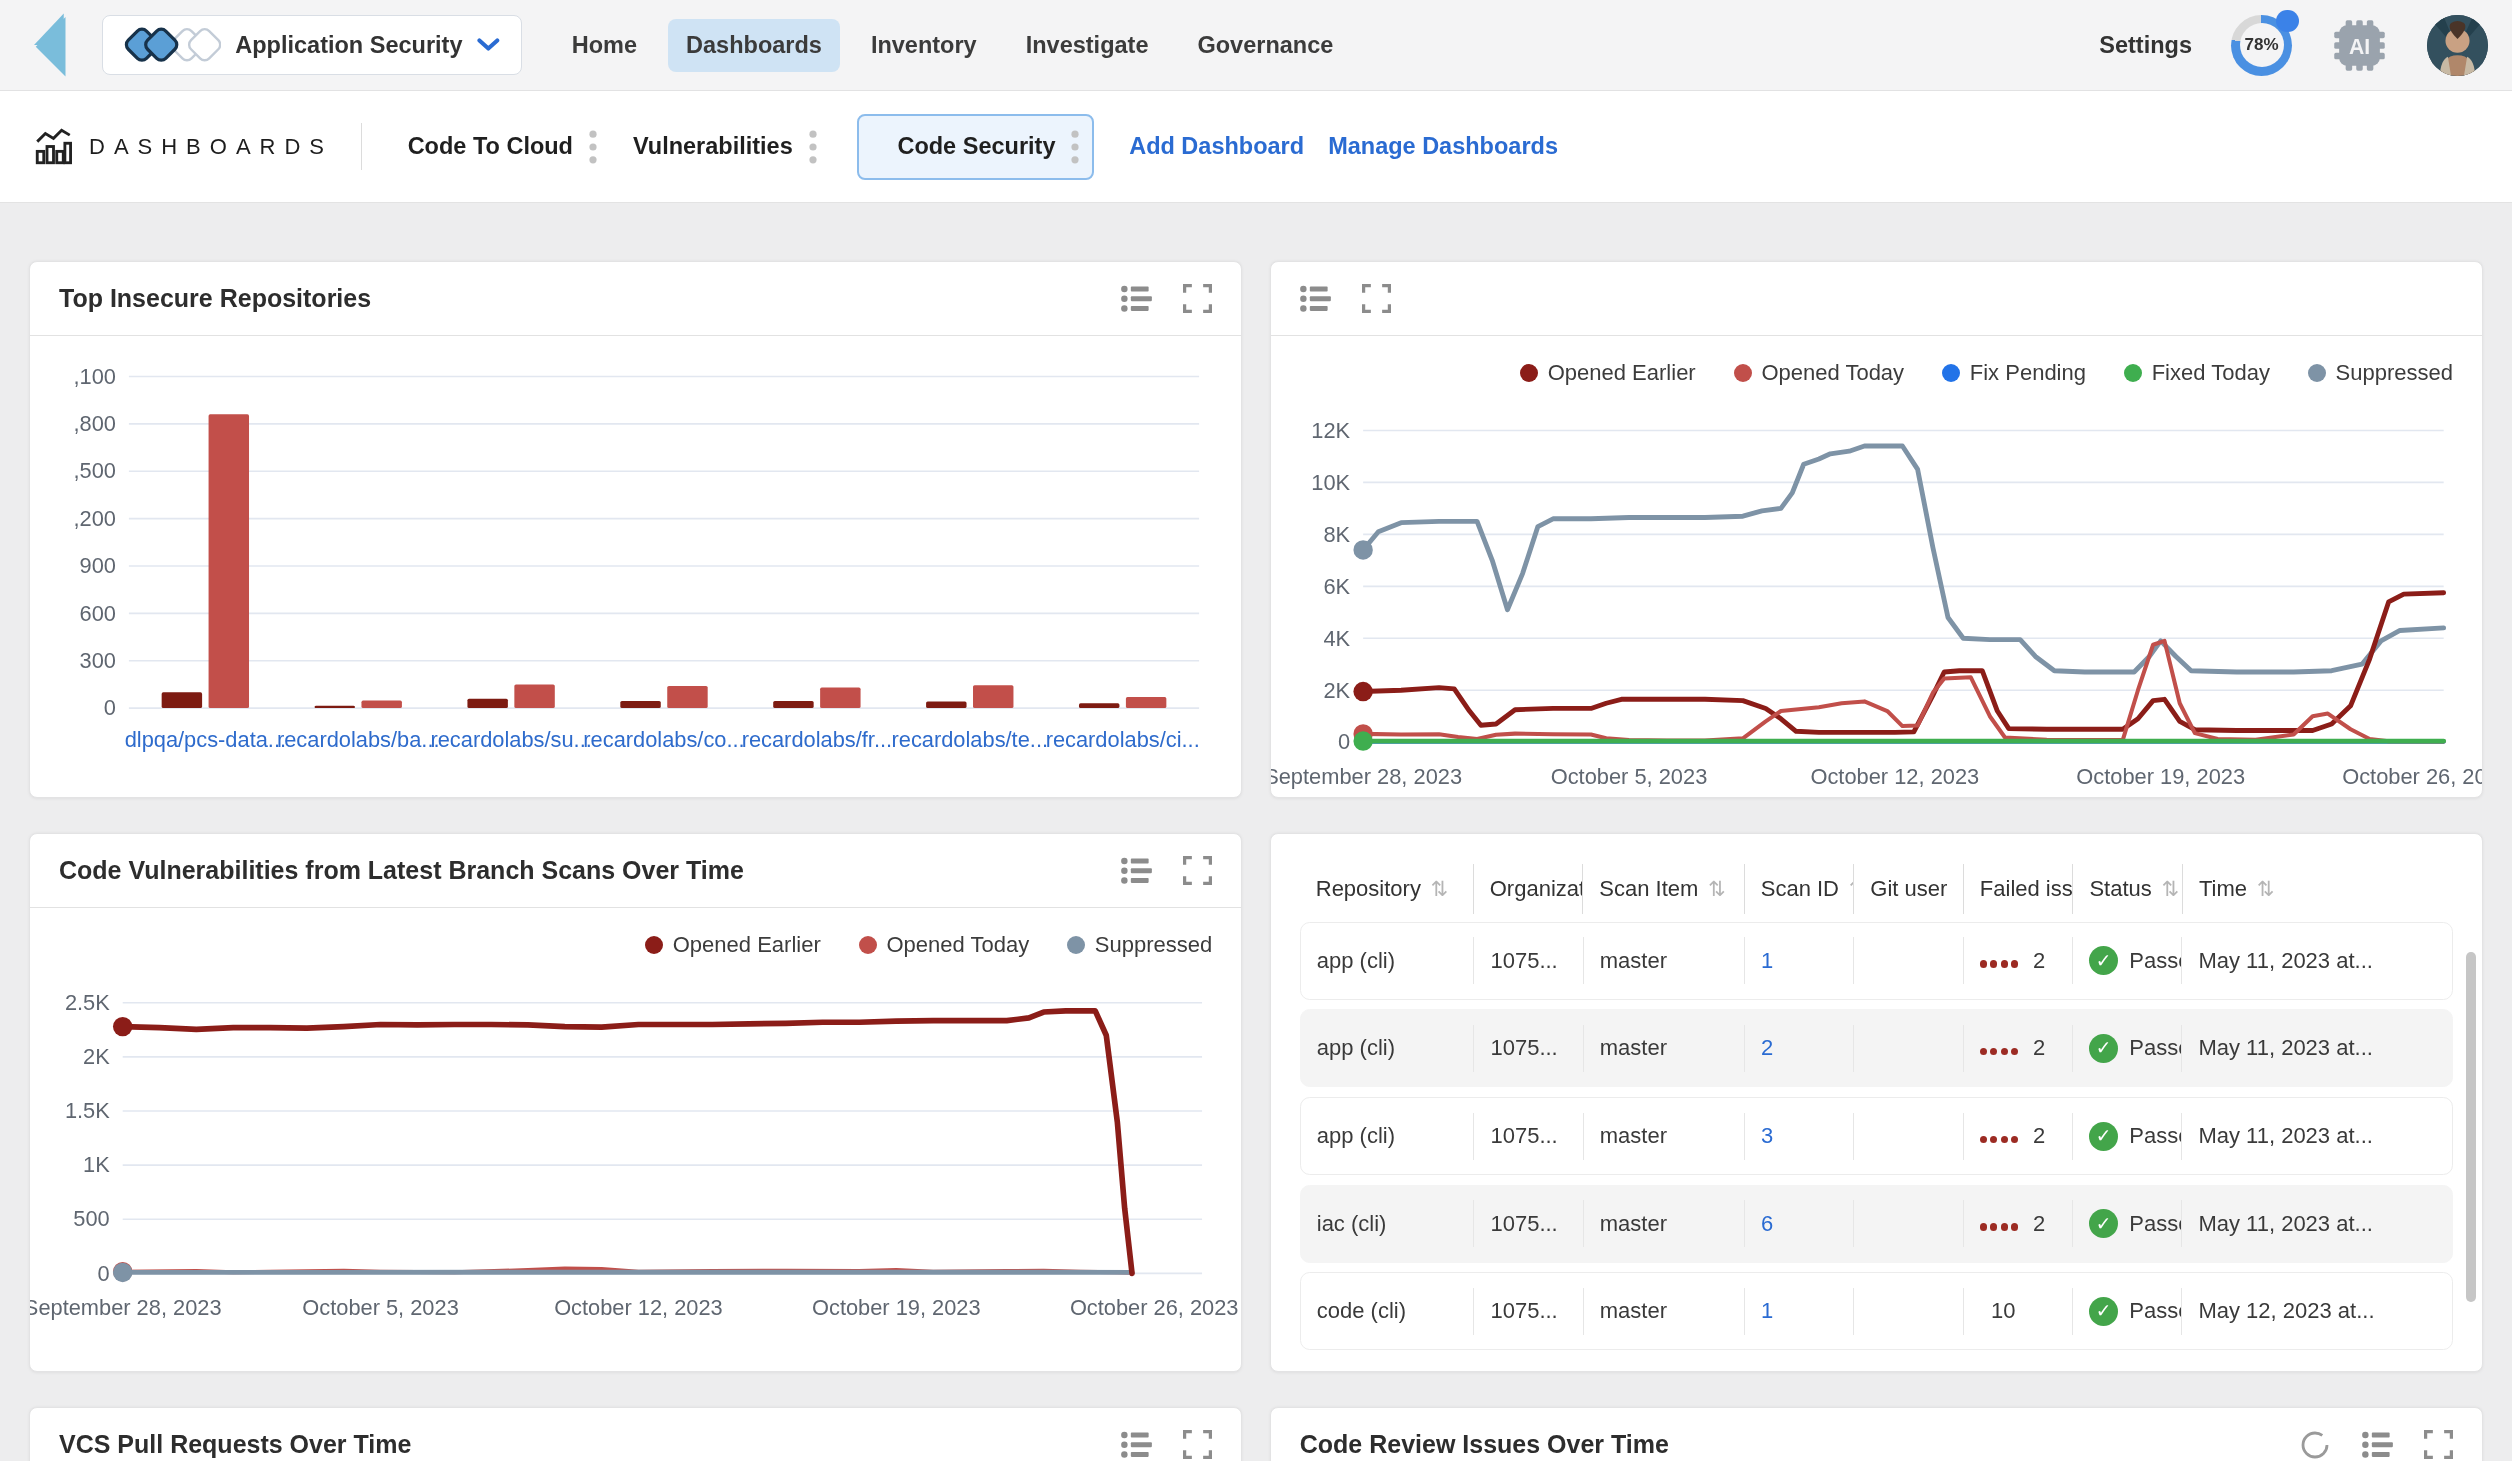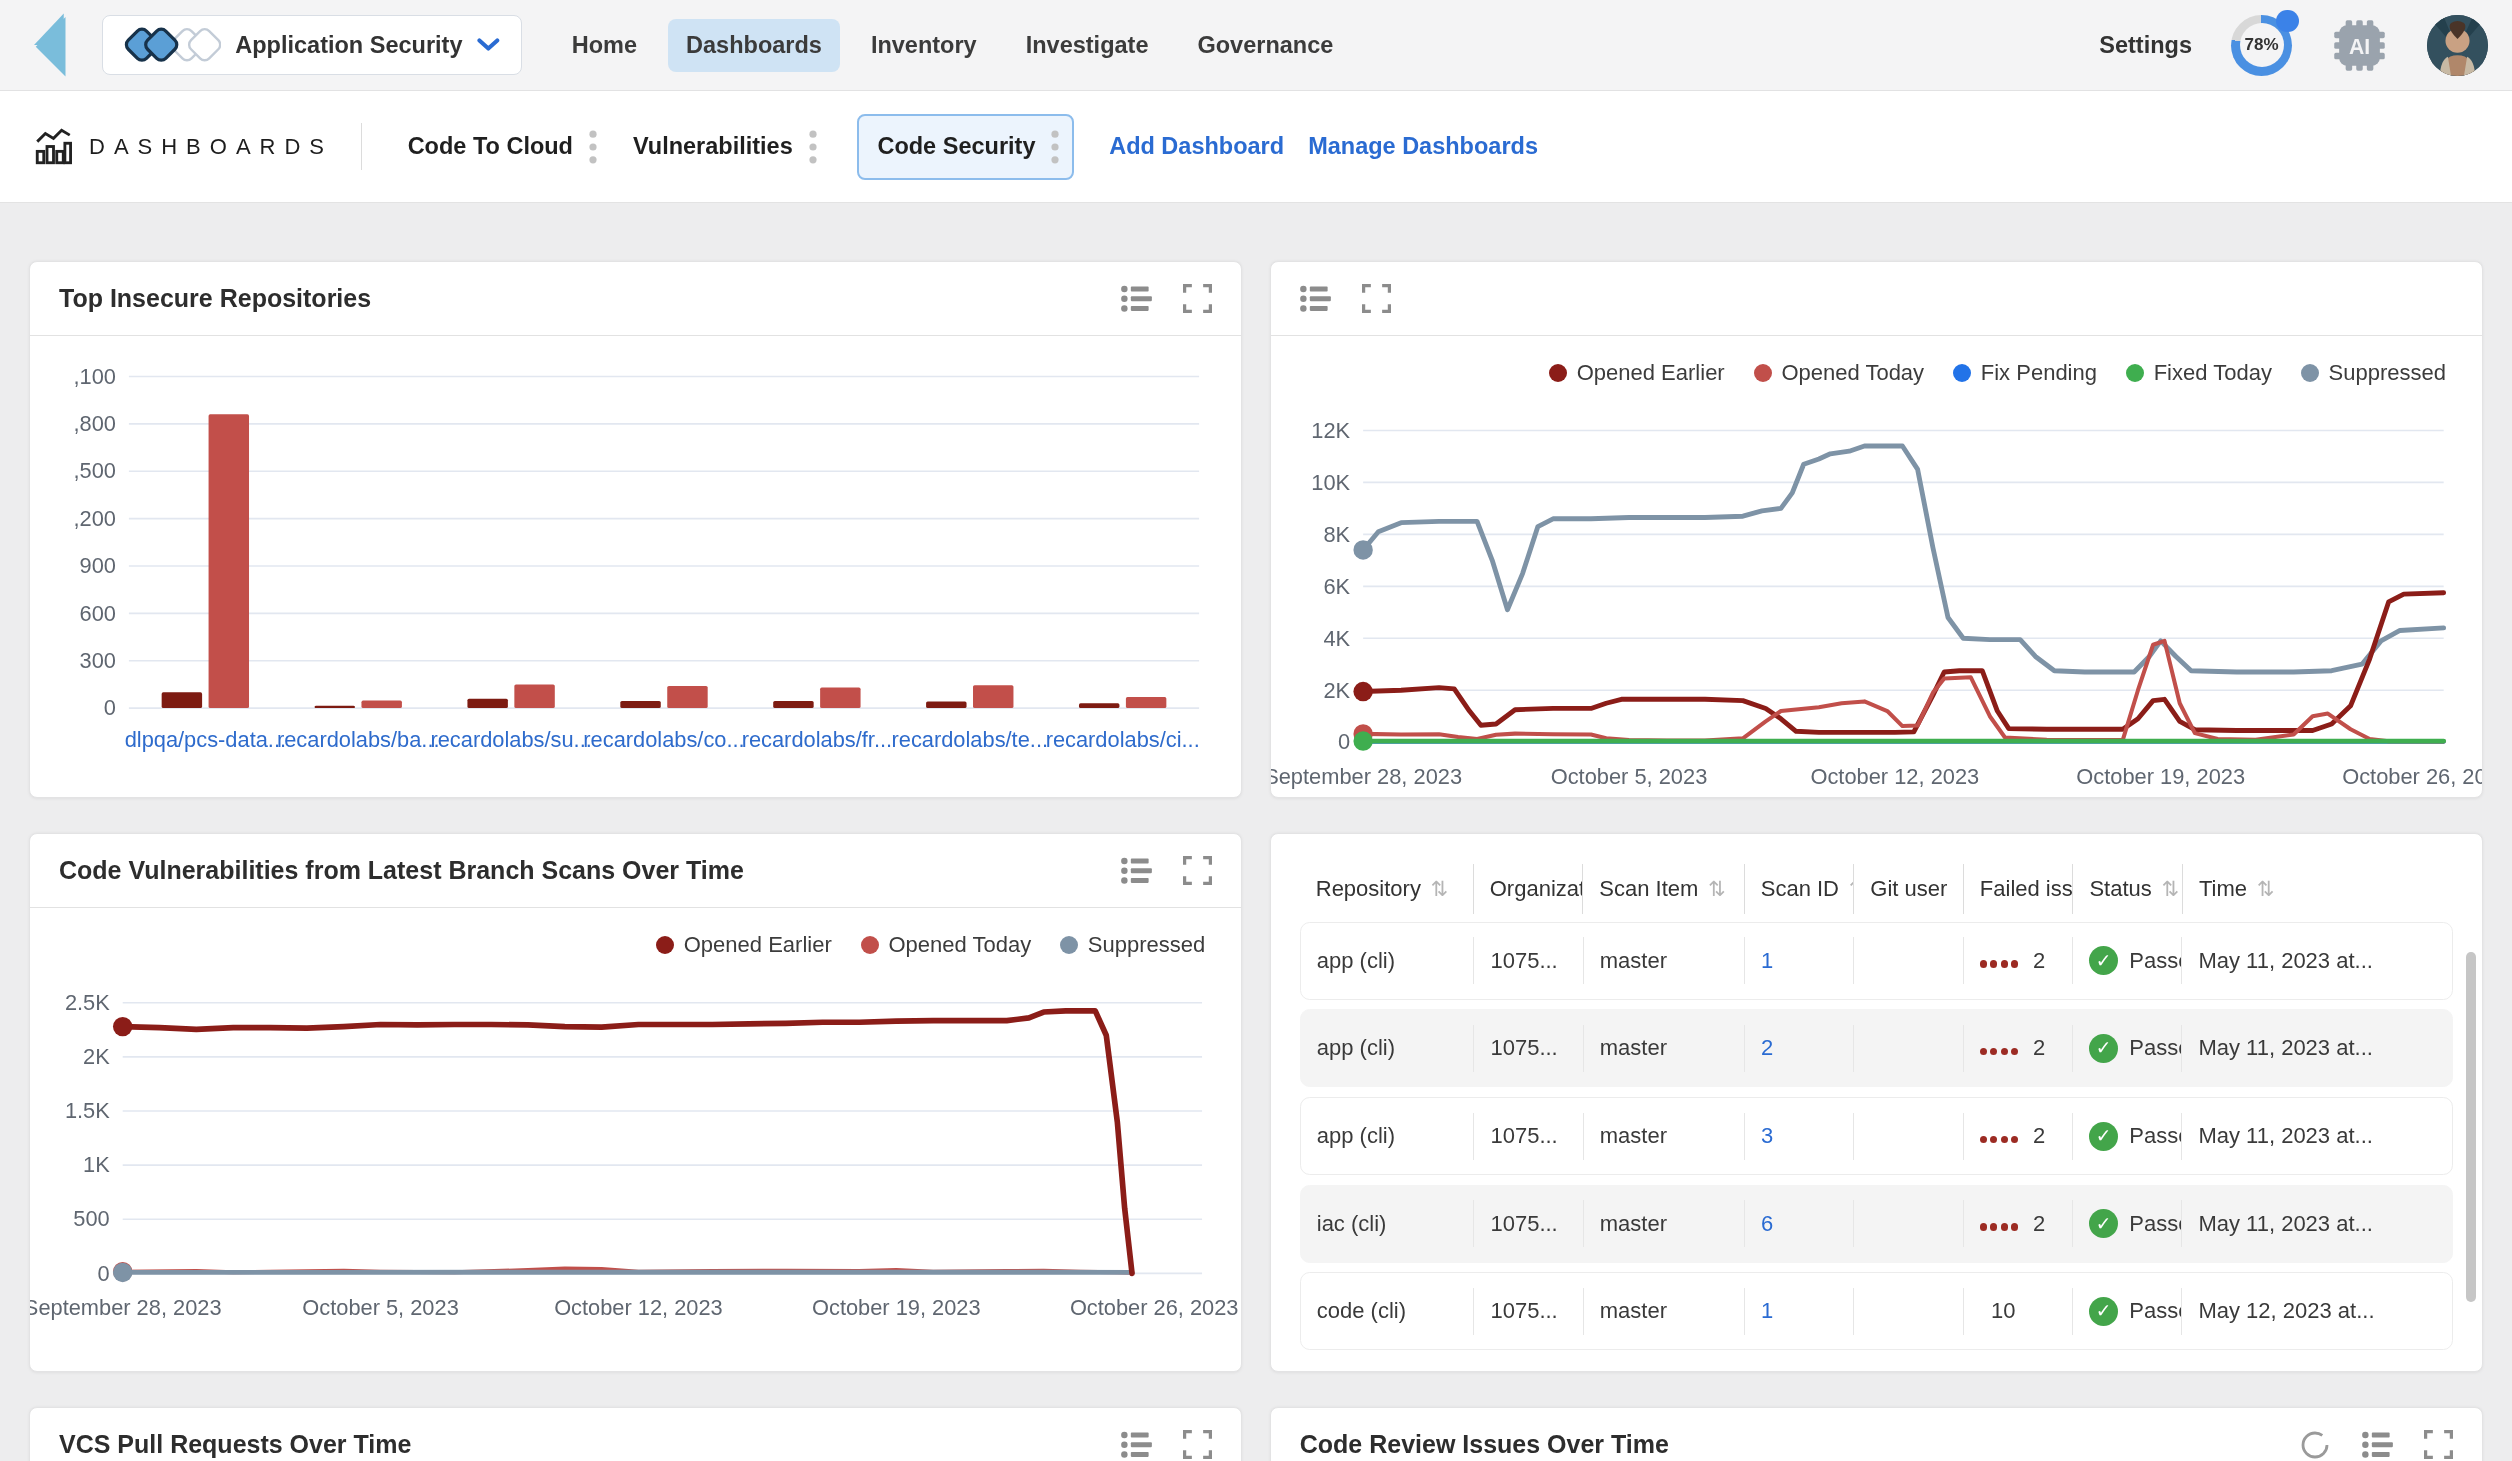--- a/index.html
+++ b/index.html
@@ -26,36 +26,36 @@
     display:flex; align-items:center; justify-content:center; font-size:17px; font-weight:bold; color:#333; }
   .notif-dot { position:absolute; top:-4.9px; right:-6.5px; width:22.7px; height:22.7px; border-radius:50%; background:#3b82e8; }
   .avatar { width:61px; height:61px; border-radius:50%; overflow:hidden; background:#2e4a5a; cursor:pointer; }
 
   
   .dashbar { height:112px; background:#ffffff; border-bottom:0.8px solid #e3e3e3;
     display:flex; align-items:center; padding:0 34px; }
   .dash-label { font-size:22px; letter-spacing:9px; color:#1d1d1d; margin-left:16px; }
   .vdivider { width:1.6px; height:47px; background:#dcdcdc; margin:0 27.5px; }
   .tab { display:flex; align-items:center; gap:16px; margin:0 18px; font-size:23.5px; font-weight:bold; color:#1f1f1f; cursor:pointer; }
-  .tab.selected { background:#ecf4fd; border:2.4px solid #8cbcec; border-radius:8px; padding:13px 13px 13px 18px; margin:0 22.7px;align-items:center; }
+  .tab.selected { background:#ecf4fd; border:2.4px solid #8cbcec; border-radius:8px; padding:13px 13px 13px 38px; margin:0 22.7px;align-items:center; }
   .dash-link { color:#2a6bd2; font-size:23.5px; font-weight:600; margin:0 12px; cursor:pointer; }
 
   
   .content { padding:58px 29px 0 29px; display:grid; grid-template-columns:1fr 1fr;
     grid-template-rows:537px 539px 307px; gap:35px 27.5px; }
   .panel { background:#fff; border:0.8px solid #e3e3e4; border-radius:8px;
     box-shadow:0 0.8px 3.2px rgba(0,0,0,.06); overflow:hidden; }
   .panel-header { display:flex; align-items:center; justify-content:space-between;
     padding:0 29px; border-bottom:1.6px solid #e2e2e2; height:74px;gap:32px; }
   .panel-title { font-size:25px; font-weight:bold; color:#2d2d2d; }
   .panel-actions { display:flex; gap:31px; align-items:center; }
   .panel-actions svg { cursor:pointer; }
   .panel-body { padding:0 29px; position:relative; }
 
-  .legend { display:flex; justify-content:flex-end; gap:29px; margin:24px 7px 0 0; }
+  .legend { display:flex; justify-content:flex-end; gap:38px; margin:24px 0 0 0; }
   .legend-item { display:flex; align-items:center; gap:9.7px; font-size:22px; color:#3c3c3c; }
   .legend-dot { width:18px; height:18px; border-radius:50%; }
   .axis-label { fill:#5f6670; font-size:27px; }
   svg.chart { overflow:visible; display:block; }
 
   
   .thead { display:flex; margin-top:22.7px; align-items:center; height:65px; }
   .th { font-size:22px; font-weight:normal; color:#333; display:flex; gap:9.7px; align-items:center;
     padding:0 16px; overflow:hidden; white-space:nowrap; height:50px; border-left:1.6px solid #dcdcdc; cursor:pointer; }
   .th:first-child { border-left:none; }

